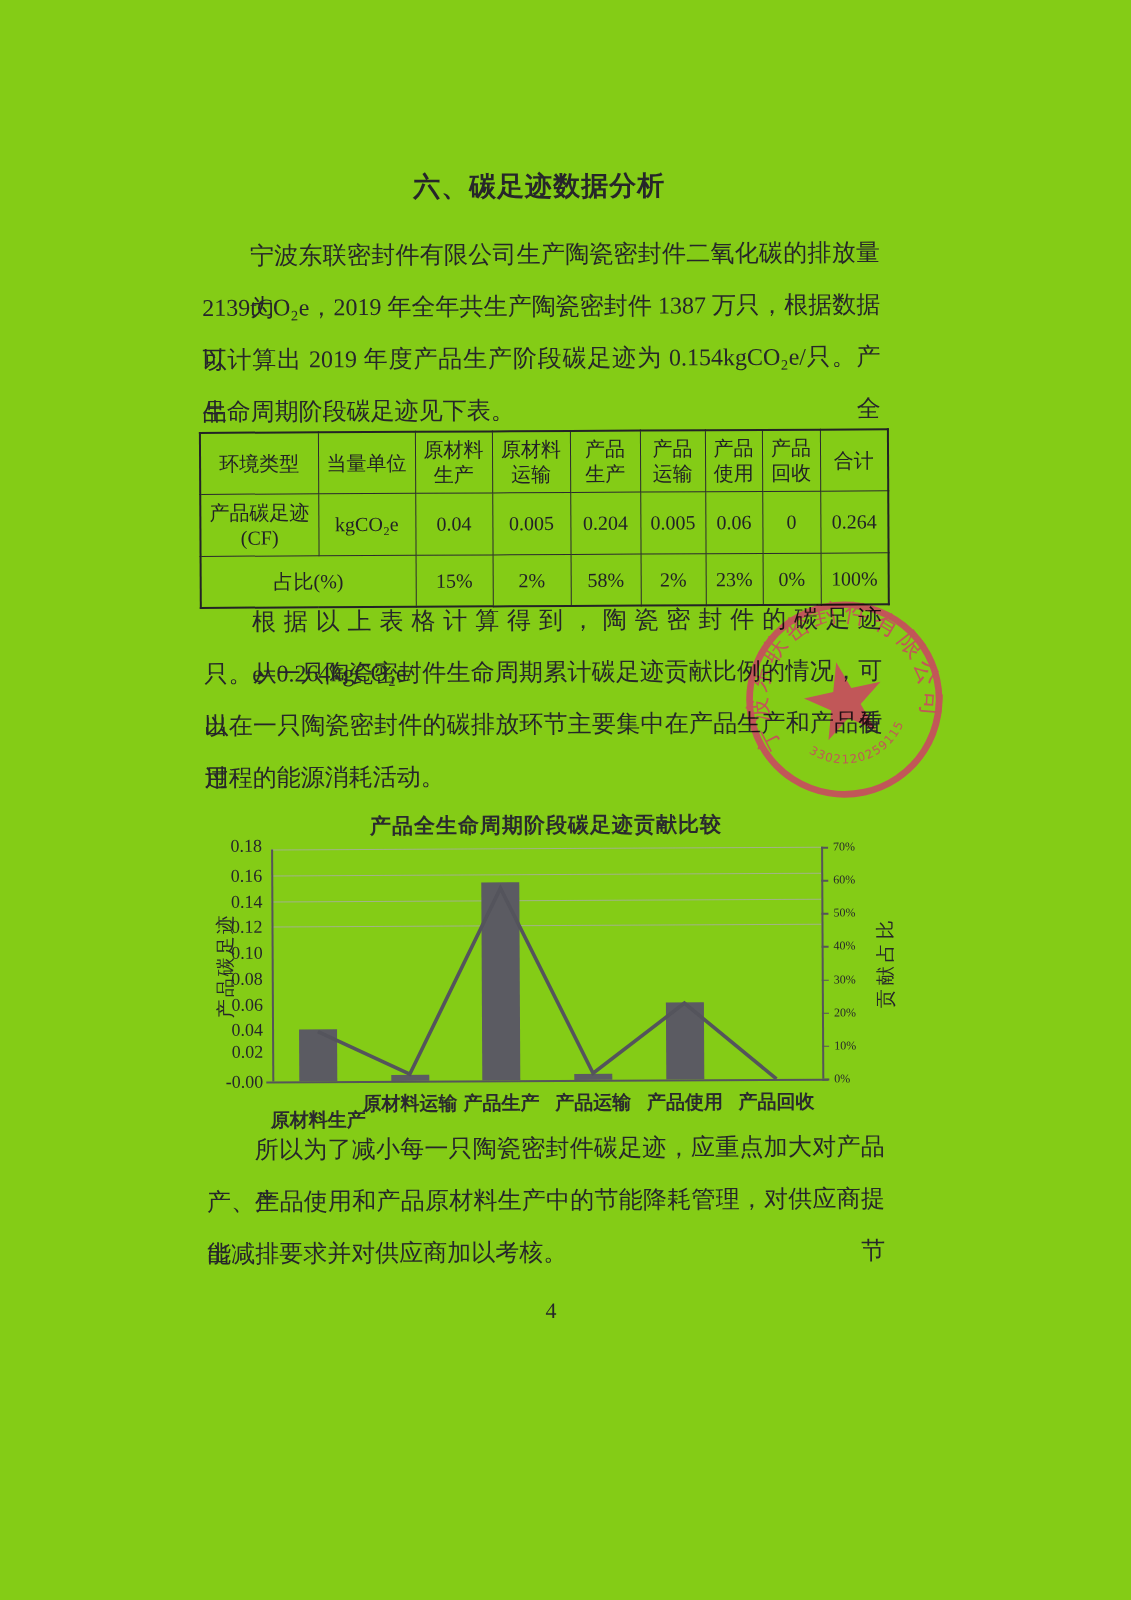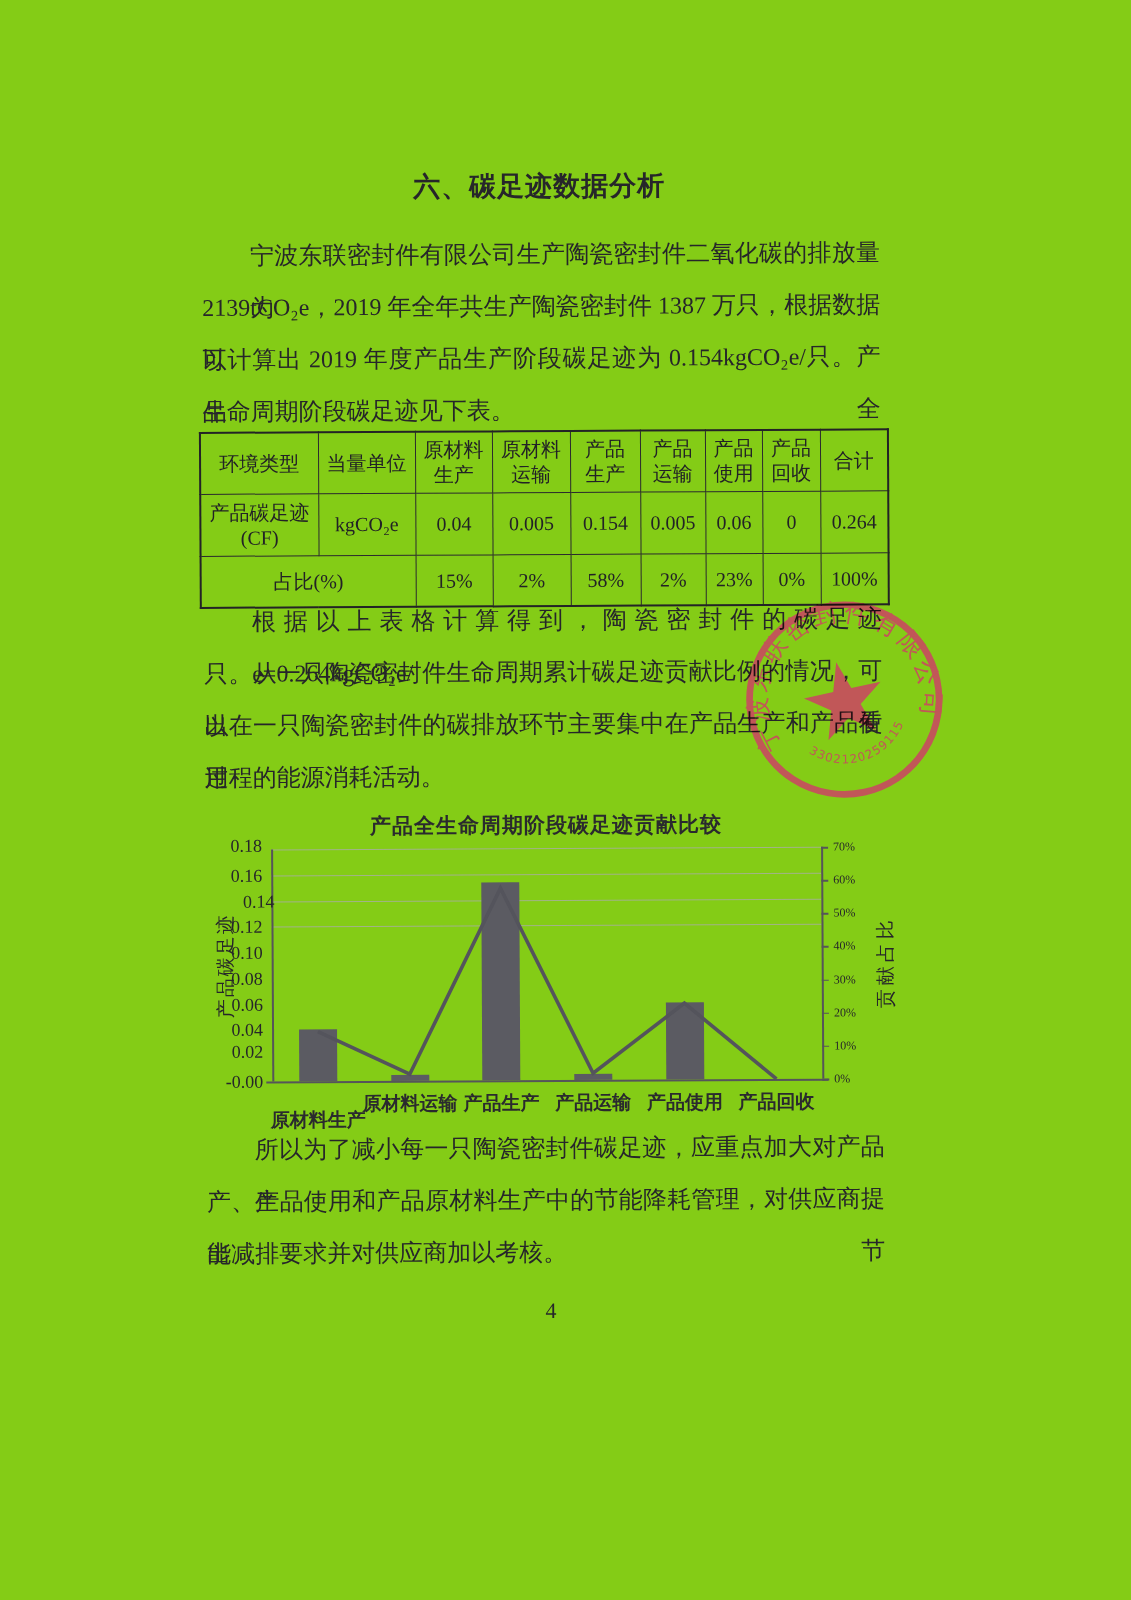--- a/index.html
+++ b/index.html
@@ -103,21 +103,21 @@
         <td>产品
 回收</td>
         <td>合计</td>
       </tr>
       <tr>
         <td style="height:57px">产品碳足迹
 (CF)</td>
         <td>kgCO₂e</td>
         <td>0.04</td>
         <td>0.005</td>
-        <td>0.154</td>
+        <td>0.204</td>
         <td>0.005</td>
         <td>0.06</td>
         <td>0</td>
         <td>0.264</td>
       </tr>
       <tr>
         <td colspan="2" style="height:46px">占比(%)</td>
         <td>15%</td>
         <td>2%</td>
         <td>58%</td>
@@ -143,21 +143,21 @@
 
     <div class="gridline" style="left: 95px; top: 63px; width: 550px;"></div>
         <div class="gridline" style="left: 95px; top: 88.7778px; width: 550px;"></div>
         <div class="gridline" style="left: 95px; top: 114.556px; width: 550px;"></div>
         <div class="gridline" style="left: 95px; top: 140.333px; width: 550px;"></div>
         <div class="axis-line" style="left: 95px; top: 63px; width: 1.6px; height: 232px;"></div>
         <div class="axis-line" style="left: 645px; top: 63px; width: 1.6px; height: 232px;"></div>
         <div class="axis-line" style="left: 89px; top: 295px; width: 562px; height: 1.6px;"></div>
         <div class="tick-label-left" style="left: 0px; top: 48px;">0.18</div>
         <div class="tick-label-left" style="left: 0px; top: 77.7778px;">0.16</div>
-        <div class="tick-label-left" style="left: 12px; top: 103.556px;">0.14</div>
+        <div class="tick-label-left" style="left: 0px; top: 103.556px;">0.14</div>
         <div class="tick-label-left" style="left: 0px; top: 129.333px;">0.12</div>
         <div class="tick-label-left" style="left: 0px; top: 155.111px;">0.10</div>
         <div class="tick-label-left" style="left: 0px; top: 180.889px;">0.08</div>
         <div class="tick-label-left" style="left: 0px; top: 206.667px;">0.06</div>
         <div class="tick-label-left" style="left: 0px; top: 232.444px;">0.04</div>
         <div class="tick-label-left" style="left: 0px; top: 254px; text-align: right;">0.02</div>
         <div class="tick-label-left" style="left: 0px; top: 284px;">-0.00</div>
         <div class="tick-label-right" style="left: 657px; top: 52px;">70%</div>
         <div class="tick-mark" style="left: 645px; top: 63px;"></div>
         <div class="tick-label-right" style="left: 657px; top: 85.1429px;">60%</div>

